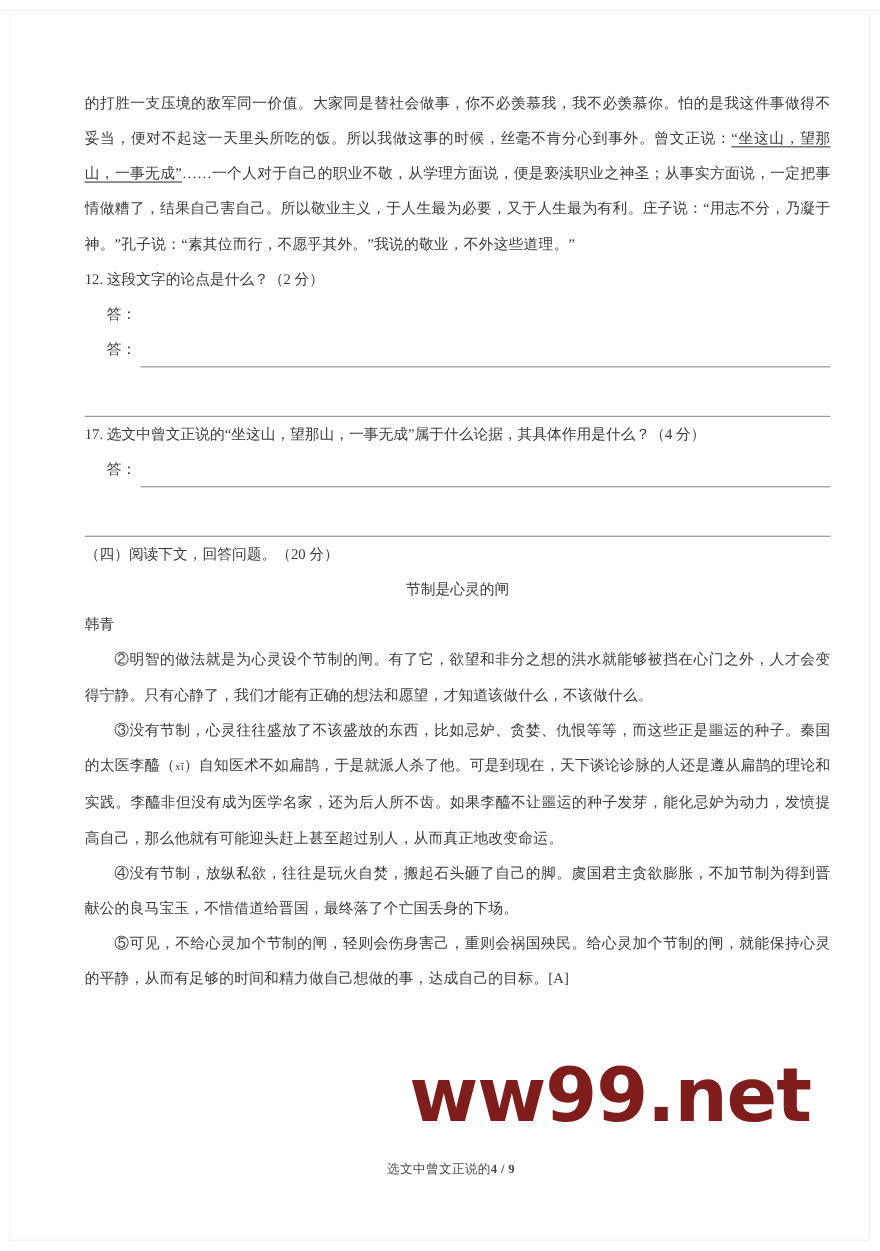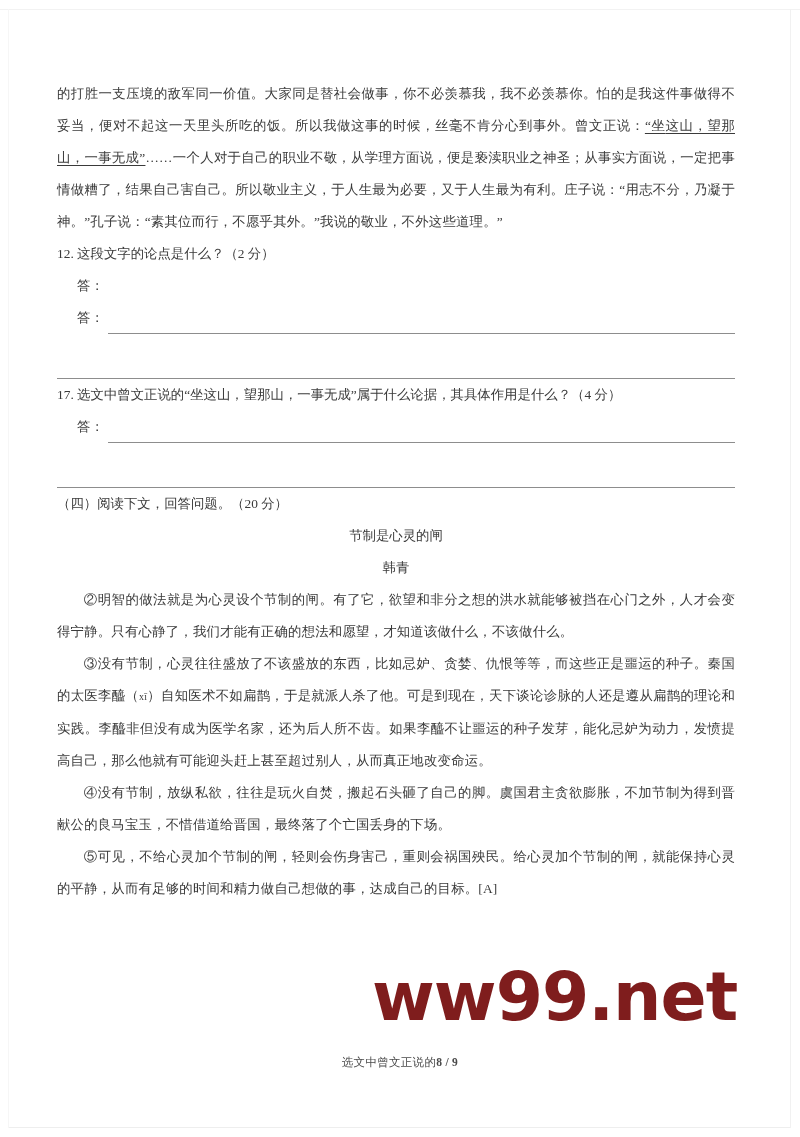--- a/index.html
+++ b/index.html
@@ -127,21 +127,20 @@
   }
 
   .article-title {
     text-align: center;
     font-size: 13.4px;
     line-height: 32px;
     margin: 0;
     color: #3a3a3a;
   }
   .article-author {
-    text-align: center;
     font-size: 13.4px;
     line-height: 32px;
     margin: 0;
     color: #3a3a3a;
   }
 
   .pinyin {
     font-size: 10px;
   }
 
@@ -169,21 +168,21 @@
     font-size: 68px;
     font-weight: bold;
     color: #7f1d1d;
     letter-spacing: -1px;
     line-height: 1;
     white-space: nowrap;
     pointer-events: none;
     user-select: none;
     z-index: 0;
   }
-  .content, .footer { position: relative; z-index: 2; }
+  .content, .footer { position: relative; z-index: 2; margin-left: 20px; }
   .content { position: absolute; }
 </style>
 </head>
 <body>
 
 <div class="page">
 
   <div class="page-edge-top"></div>
   <div class="page-edge-bottom"></div>
   <div class="page-edge-left"></div>
@@ -219,15 +218,15 @@
     <div class="article-title">节制是心灵的闸</div>
     <div class="article-author">韩青</div>
 
     <div class="para indent">②明智的做法就是为心灵设个节制的闸。有了它，欲望和非分之想的洪水就能够被挡在心门之外，人才会变得宁静。只有心静了，我们才能有正确的想法和愿望，才知道该做什么，不该做什么。</div>
     <div class="para indent"><span>③没有节制，心灵往往盛放了不该盛放的东西，比如忌妒、贪婪、仇恨等等，而这些正是噩运的种子。秦国的太医李醯（</span><span class="pinyin">xī</span><span>）自知医术不如扁鹊，于是就派人杀了他。可是到现在，天下谈论诊脉的人还是遵从扁鹊的理论和实践。李醯非但没有成为医学名家，还为后人所不齿。如果李醯不让噩运的种子发芽，能化忌妒为动力，发愤提高自己，那么他就有可能迎头赶上甚至超过别人，从而真正地改变命运。</span></div>
     <div class="para indent">④没有节制，放纵私欲，往往是玩火自焚，搬起石头砸了自己的脚。虞国君主贪欲膨胀，不加节制为得到晋献公的良马宝玉，不惜借道给晋国，最终落了个亡国丢身的下场。</div>
     <div class="para indent">⑤可见，不给心灵加个节制的闸，轻则会伤身害己，重则会祸国殃民。给心灵加个节制的闸，就能保持心灵的平静，从而有足够的时间和精力做自己想做的事，达成自己的目标。[A]</div>
 
   </div>
 
-  <div class="footer"><span>选文中曾文正说的</span><span class="pageno">8 / 9</span></div>
+  <div class="footer"><span>选文中曾文正说的</span><span class="pageno">4 / 9</span></div>
 
 </div>
 
 </body></html>

